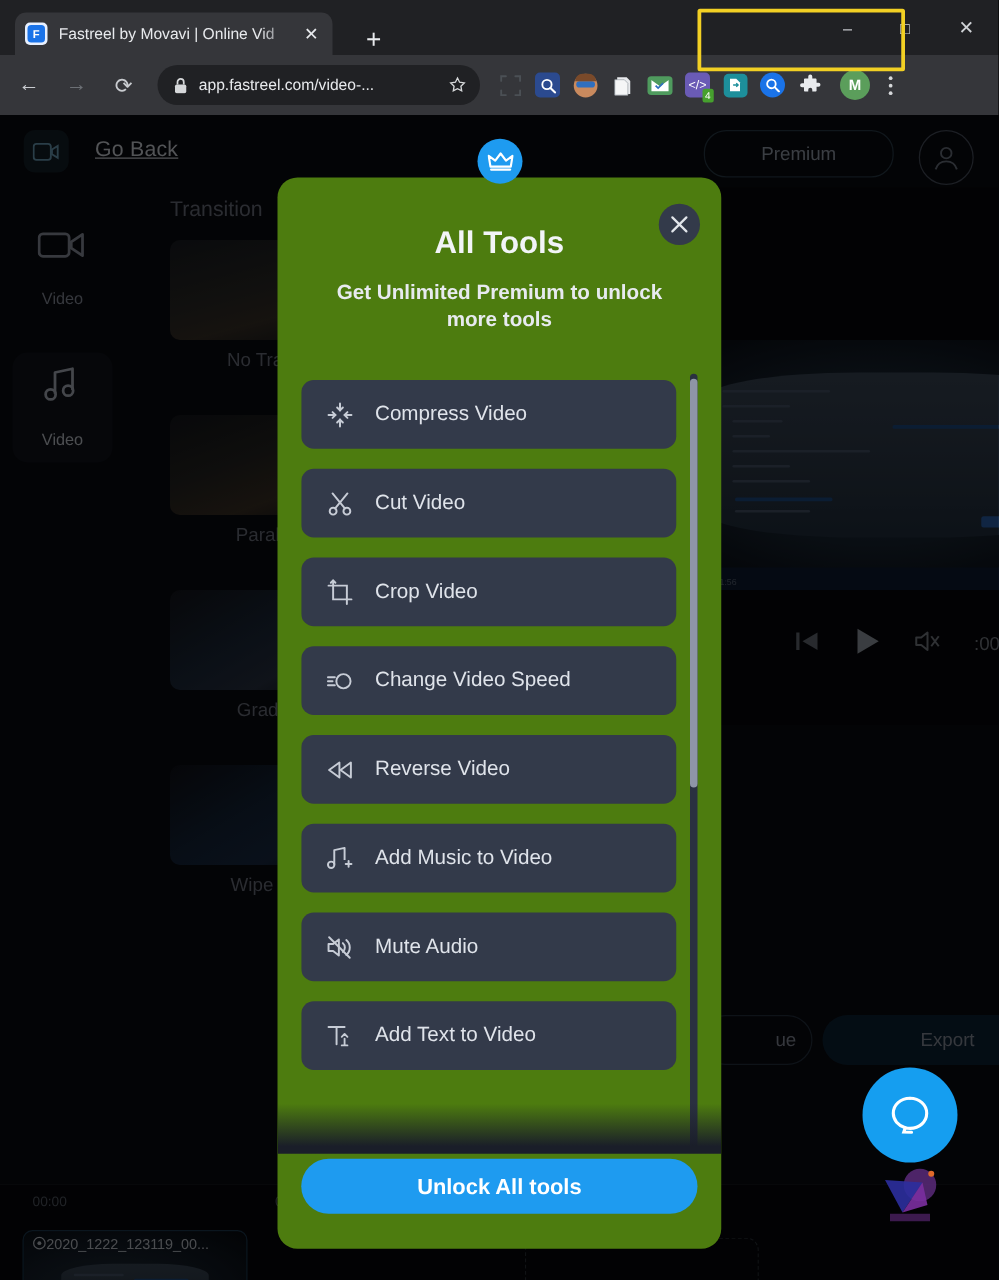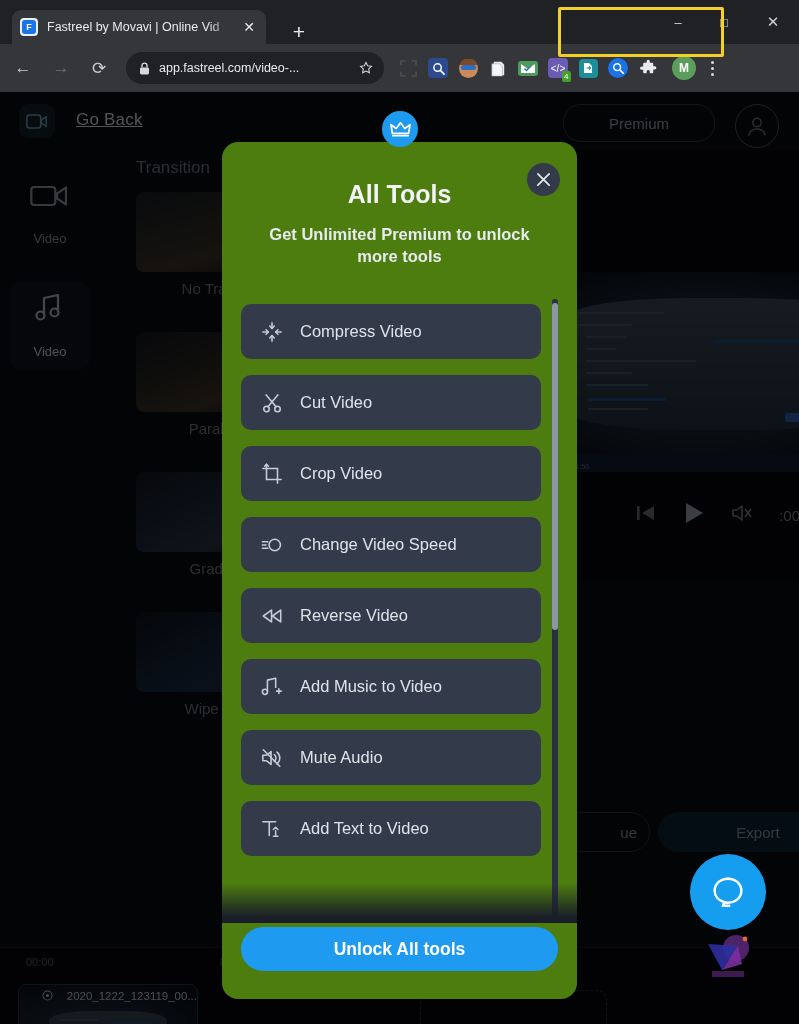--- a/index.html
+++ b/index.html
@@ -175,21 +175,21 @@
 
   
   .timeline { position:absolute; left:0; bottom:0; width:799px; height:160px; background:#06070b; border-top:1px solid #13151b; }
   .tl-ruler { position:absolute; left:0; top:8px; width:799px; height:18px; }
   .tl-time { position:absolute; color:#555b66; font-size:11px;margin-left:20px; }
   .tl-clip {
     position:absolute; left:18px; top:36px; width:178px; height:86px;
     border:1px solid #1d3a52; border-radius:8px; overflow:hidden;
     background: radial-gradient(ellipse at 40% 55%, #24313f 0%, #131c27 55%, #080b10 100%);
   }
-  .tl-clip-head { position:absolute; left:0; top:0; width:100%; height:22px; display:flex; align-items:center; padding-left:7px; box-sizing:border-box; gap:14px;justify-content:flex-end; }
+  .tl-clip-head { position:absolute; left:0; top:0; width:100%; height:22px; display:flex; align-items:center; padding-left:7px; box-sizing:border-box; gap:0; }
   .tl-clip-name { color:#c3c8d0; font-size:11.5px; white-space:nowrap; overflow:hidden; text-overflow:ellipsis; max-width:140px; }
   .tl-clip-doc {
     position:absolute; left:30px; top:26px; width:118px; height:52px;
     background: linear-gradient(180deg,#3a4756 0%,#2a3643 70%,#1e2a36 100%);
     border-radius: 35% / 18%;
   }
   .tl-drop {
     position:absolute; left:420px; top:42px; width:185px; height:78px;
     border: 1.5px dashed #2b3039; border-radius: 10px;
   }

